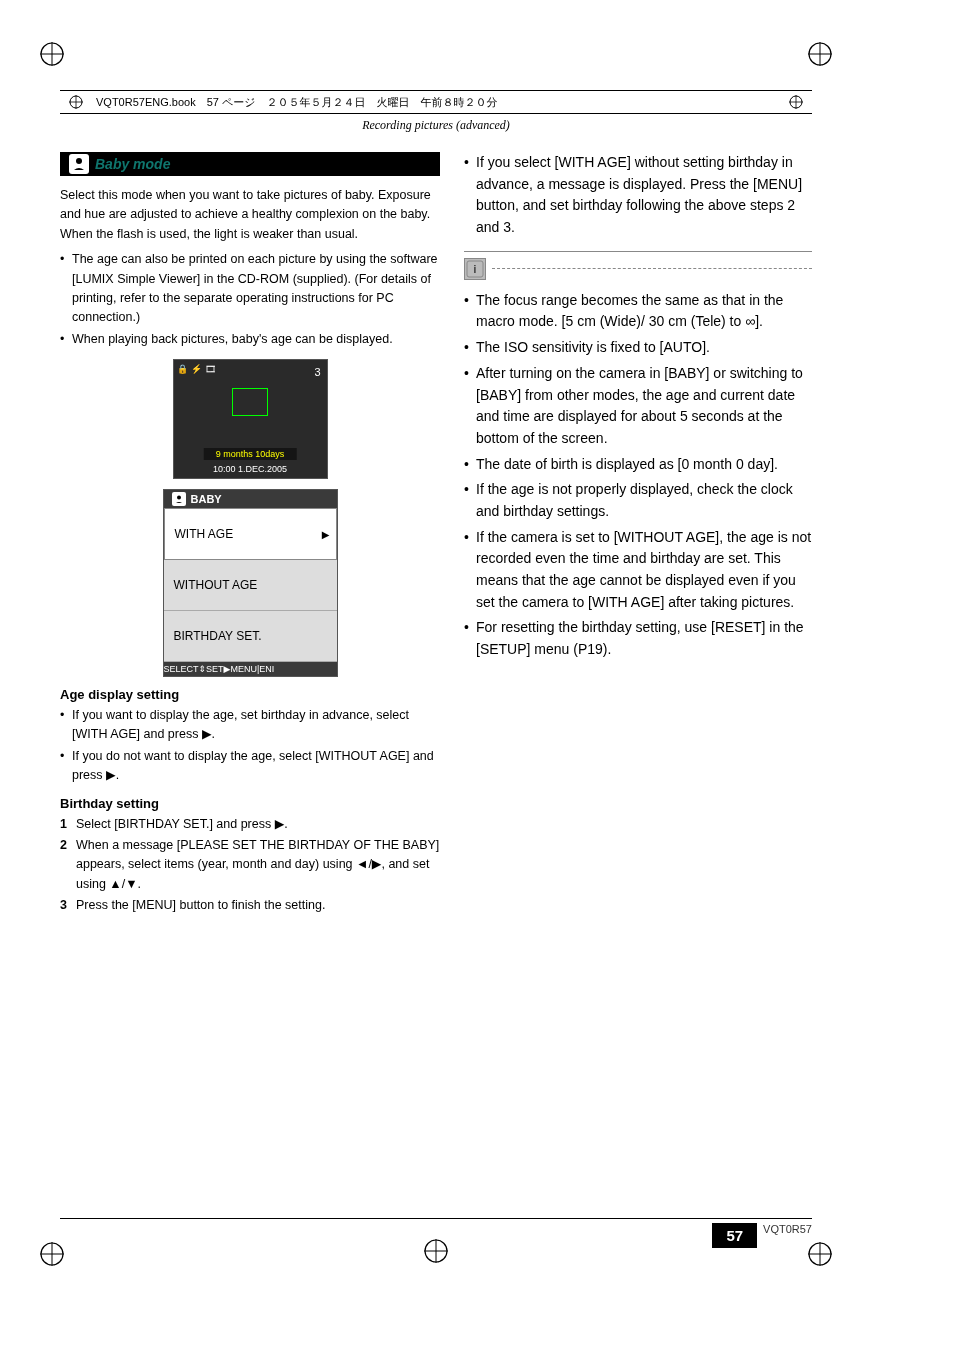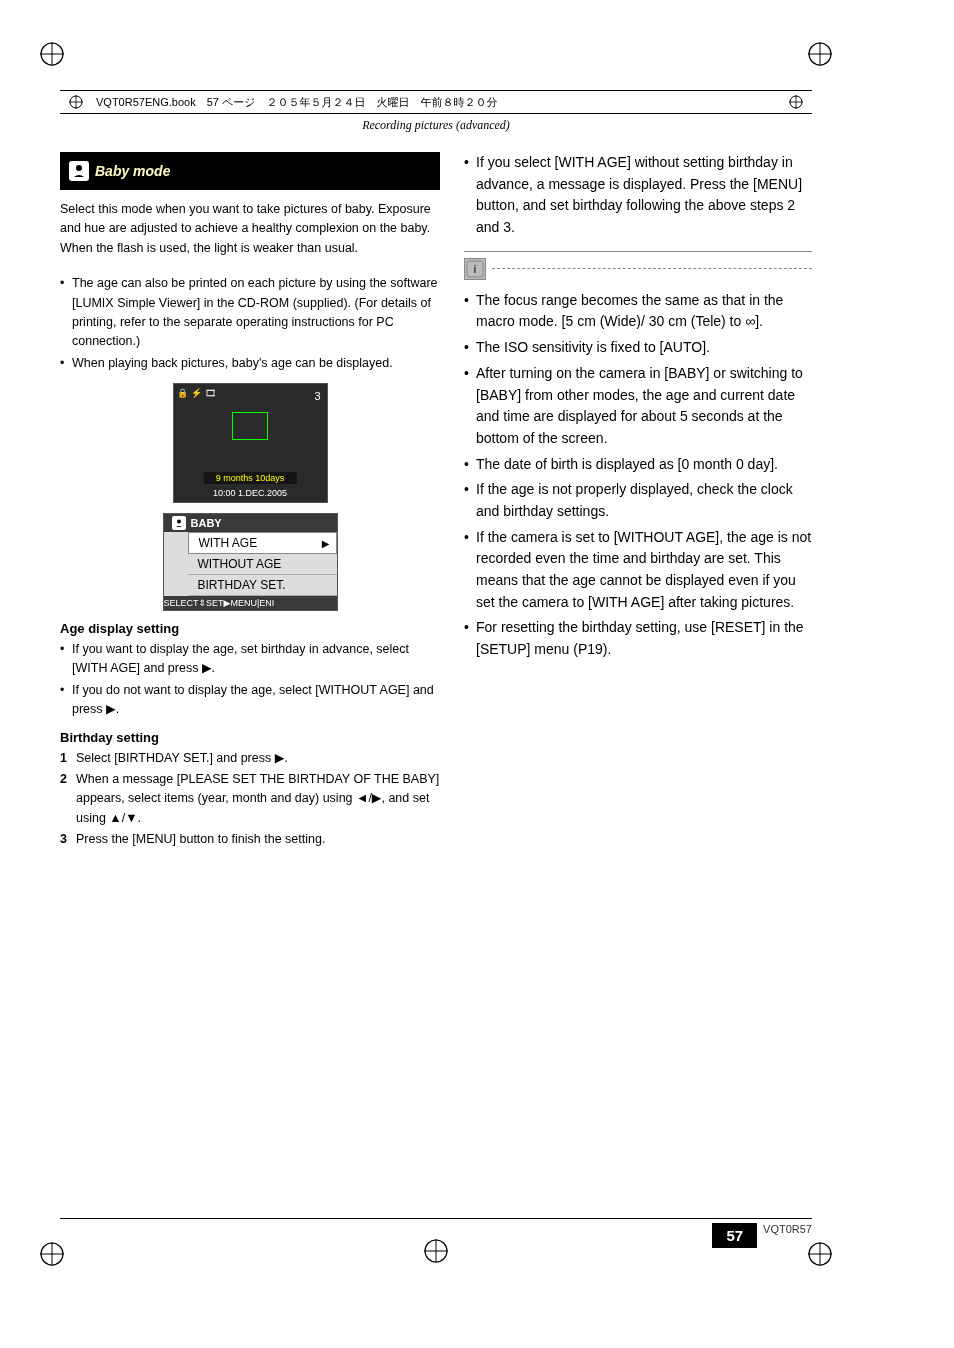--- a/index.html
+++ b/index.html
@@ -81,40 +81,40 @@
 
     .col-right {
       flex: 1;
     }
 
     
     .section-title {
       display: flex;
       align-items: center;
       background: #000;
-      color: #fef9c3;
-      padding: 8px 8px;
+      color: #0f766e;
+      padding: 1px 8px;
       font-weight: bold;
       font-style: italic;
       font-size: 14px;
       margin-bottom: 10px;
       border: 1px solid #000;
     }
     .section-title .baby-icon {
       width: 20px; height: 20px; margin-right: 6px;
       display: inline-flex; align-items: center; justify-content: center;
       background: #fff;
       border-radius: 3px;
     }
 
     
     .body-text {
       font-size: 12.5px;
       line-height: 1.55;
-      margin-bottom: 16px;
+      margin-bottom: 6px;
     }
 
     .bullet-list {
       margin: 4px 0 8px 0;
       padding-left: 0;
       list-style: none;
     }
     .bullet-list li {
       font-size: 12.5px;
       line-height: 1.55;
@@ -156,26 +156,25 @@
       align-items: center;
       gap: 5px;
     }
     .menu-title-bar .baby-sm-icon {
       width: 14px; height: 14px;
       background: #fff;
       border-radius: 2px;
       display: inline-flex; align-items: center; justify-content: center;
     }
     .menu-item {
-      padding: 3px 10px;
+      padding: 18px 10px;
       font-size: 12px;
       border-bottom: 1px solid #aaa;
       position: relative;
       background: #ddd;
-      margin-left: 24px;
     }
     .menu-item.selected {
       background: #fff;
       border: 1.5px solid #888;
     }
     .menu-item .arrow {
       position: absolute;
       right: 6px;
       top: 50%;
       transform: translateY(-50%);

